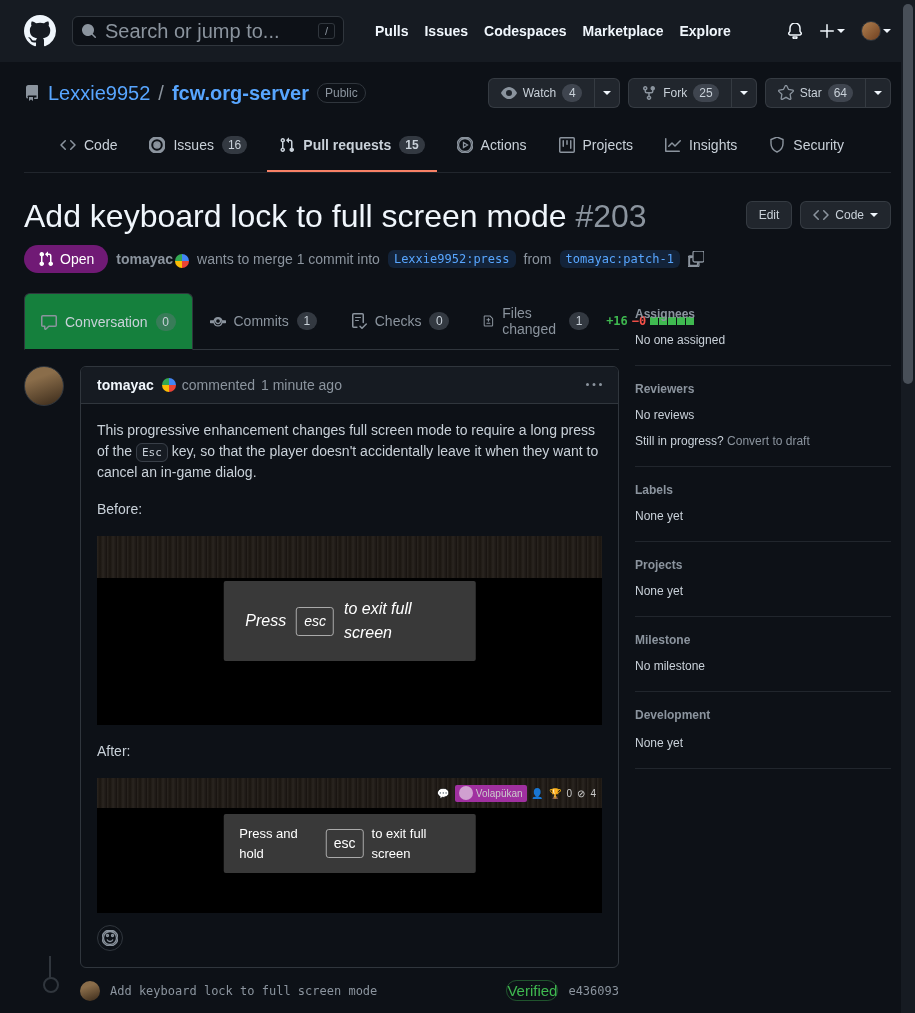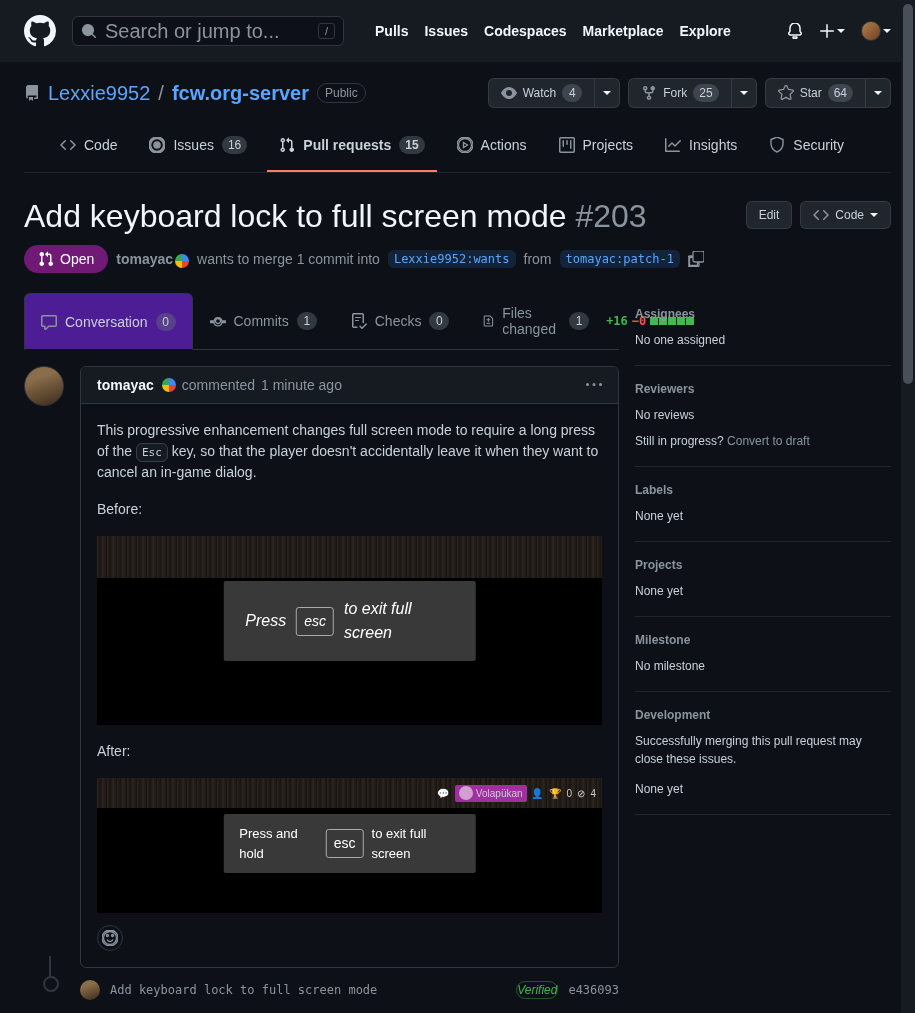--- a/index.html
+++ b/index.html
@@ -48,21 +48,21 @@
 .meta-user { color: #8b949e; font-weight: 600; }
 .g-badge { display:inline-block; width:14px; height:14px; background: conic-gradient(#4285F4 0 25%, #EA4335 0 50%, #FBBC05 0 75%, #34A853 0 100%); border-radius:50%; vertical-align:middle; margin-left:2px;}
 .branch-pill { background: rgba(56,139,253,0.15); color: #58a6ff; border-radius: 6px; padding: 2px 6px; font-family: ui-monospace, monospace; font-size: 12px; }
 .copy-icon { width: 16px; height: 16px; fill: #8b949e; cursor: pointer; }
 .pr-body { display: flex; gap: 16px; margin-top: 20px; }
 .pr-main { flex: 1; min-width: 0; }
 .inner-tabs-row { display: flex; align-items: center; border-bottom: 1px solid #30363d; }
 .inner-tabs { display: flex; }
 .itab { display: flex; align-items: center; gap: 8px; padding: 11px 16px; color: #8b949e; font-size: 14px; cursor: pointer; border: 1px solid transparent; }
 .itab svg { width: 16px; height: 16px; fill: #8b949e; }
-.itab.active { background: #4c1d95; border: 1px solid #30363d; border-bottom-color: #0d1117; border-radius: 6px 6px 0 0; color: #c9d1d9; margin-bottom: -1px; justify-content: center; }
+.itab.active { background: #15803d; border: 1px solid #30363d; border-bottom-color: #0d1117; border-radius: 6px 6px 0 0; color: #c9d1d9; margin-bottom: -1px; justify-content: center; }
 .diff-stats { margin-left: auto; font-family: ui-monospace, monospace; font-size: 12px; display: flex; align-items: center; gap: 4px; padding-right: 4px;}
 .add { color: #3fb950; font-weight: 600; }
 .del { color: #f85149; font-weight: 600; }
 .diff-blocks { display: flex; gap: 1px; }
 .db { width: 8px; height: 8px; background: #3fb950; }
 .timeline { margin-top: 16px; position: relative; }
 .comment-row { display: flex; gap: 16px; }
 .avatar40 { width: 40px; height: 40px; border-radius: 50%; background: linear-gradient(160deg,#8a6d4a 30%,#3a2a1a); flex-shrink: 0; border:1px solid #30363d;}
 .comment-box { flex: 1; border: 1px solid #30363d; border-radius: 6px; overflow: hidden; position: relative; }
 .comment-box::before { content: ''; position: absolute; left: -8px; top: 12px; width: 0; height: 0; border-top: 8px solid transparent; border-bottom: 8px solid transparent; border-right: 8px solid #30363d; }
@@ -80,21 +80,21 @@
 .ss-bar2 { position: absolute; top: 0; left: 0; right: 0; height: 30px; background: repeating-linear-gradient(90deg, #2a2520 0, #1a1510 3px, #2a2520 6px, #181310 10px); display:flex; align-items:center; justify-content:flex-end; padding-right:6px; gap:5px; font-size:10px; color:#ccc;}
 .vola { background:#a030a0; padding:1px 4px; border-radius:2px; display:flex; align-items:center; gap:3px;}
 .vola-av{width:14px;height:14px;border-radius:50%;background:#d0a0d0;}
 .ss-toast-2 { position: absolute; top: 36px; left: 50%; transform: translateX(-50%); background: rgba(60,60,60,0.95); color: #fff; padding: 10px 16px; font-size: 13px; display: flex; align-items: center; gap: 8px; border-radius:2px;}
 .react-btn { width: 26px; height: 26px; border-radius: 50%; border: 1px solid #30363d; background: transparent; display: flex; align-items: center; justify-content: center; color: #8b949e; cursor: pointer; margin-top: -4px;}
 .commit-row { display: flex; align-items: center; gap: 10px; padding: 12px 0 0 56px; font-size: 12px; color: #8b949e; position:relative;}
 .commit-row::before{content:''; position:absolute; left:19px; top:50%; width:12px; height:12px; border:2px solid #30363d; border-radius:50%; background:#0d1117; transform:translateY(-50%);}
 .commit-line{position:absolute; left:25px; top:-12px; bottom:50%; width:2px; background:#30363d; z-index:-1;}
 .commit-av { width: 20px; height: 20px; border-radius: 50%; background: linear-gradient(160deg,#8a6d4a 30%,#3a2a1a); }
 .commit-msg { font-family: ui-monospace, monospace; color: #8b949e; flex:1;}
-.verified { color: #3fb950; border: 1px solid rgba(63,185,80,0.4); border-radius: 2em; padding: 1px 0; font-size: 12px; font-style: italic; }
+.verified { color: #3fb950; border: 1px solid rgba(63,185,80,0.4); border-radius: 2em; padding: 1px 0; font-size: 15px; }
 .sha { font-family: ui-monospace, monospace; }
 .sidebar { width: 256px; flex-shrink: 0; font-size: 12px; }
 .sb-block { padding: 16px 0; border-bottom: 1px solid #21262d; }
 .sb-block:first-child{padding-top: 14px;}
 .sb-title { font-weight: 600; color: #8b949e; margin-bottom: 10px; font-size: 12px;}
 .sb-text { color: #c9d1d9; line-height:1.5;}
 .sb-muted { color: #8b949e; }
 .sb-link { color: #8b949e; cursor: pointer; }
 .sb-head-row { display: flex; justify-content: space-between; align-items: center; margin-bottom: 10px; }
 .unsub-btn { width: 100%; background: #21262d; border: 1px solid rgba(240,246,252,0.1); color: #c9d1d9; padding: 6px 12px; border-radius: 6px; display: flex; align-items: center; justify-content: center; gap: 6px; font-size: 12px; cursor: pointer; margin-bottom: 10px;}
@@ -256,21 +256,21 @@
   </div>
   <div class="pr-meta-row">
     <span class="state-badge">
       <svg viewBox="0 0 16 16">
           <path d="M1.5 3.25a2.25 2.25 0 113 2.122v5.256a2.251 2.251 0 11-1.5 0V5.372A2.25 2.25 0 011.5 3.25zm5.677-.177L9.573.677A.25.25 0 0110 .854V2.5h1A2.5 2.5 0 0113.5 5v5.628a2.251 2.251 0 11-1.5 0V5a1 1 0 00-1-1h-1v1.646a.25.25 0 01-.427.177L7.177 3.427a.25.25 0 010-.354z"></path>
         </svg>
       <span>Open</span>
     </span>
     <span><span class="meta-user">tomayac</span><span class="g-badge"></span></span>
     <span>wants to merge 1 commit into</span>
-    <span class="branch-pill">Lexxie9952:wants</span>
+    <span class="branch-pill">Lexxie9952:press</span>
     <span>from</span>
     <span class="branch-pill">tomayac:patch-1</span>
     <svg class="copy-icon" viewBox="0 0 16 16">
         <path d="M0 6.75C0 5.784.784 5 1.75 5h1.5a.75.75 0 010 1.5h-1.5a.25.25 0 00-.25.25v7.5c0 .138.112.25.25.25h7.5a.25.25 0 00.25-.25v-1.5a.75.75 0 011.5 0v1.5A1.75 1.75 0 019.25 16h-7.5A1.75 1.75 0 010 14.25v-7.5z M5 1.75C5 .784 5.784 0 6.75 0h7.5C15.216 0 16 .784 16 1.75v7.5A1.75 1.75 0 0114.25 11h-7.5A1.75 1.75 0 015 9.25v-7.5z" fill="none" stroke="#8b949e" stroke-width="1.3"></path>
       </svg>
   </div>
 
   <div class="pr-body">
     <div class="pr-main">
       <div class="inner-tabs-row">
@@ -396,21 +396,20 @@
       <div class="sb-block">
         <div class="sb-title">Projects</div>
         <div class="sb-text">None yet</div>
       </div>
       <div class="sb-block">
         <div class="sb-title">Milestone</div>
         <div class="sb-text">No milestone</div>
       </div>
       <div class="sb-block">
         <div class="sb-title">Development</div>
-        <div class="sb-text">Successfully merging this pull request may close these issues.</div>
         <div class="sb-text" style="margin-top:12px;">None yet</div>
       </div>
     </aside>
   </div>
 </div>
 
 <div class="scrollbar">
     <div class="sb-thumb"></div>
   </div>
 

